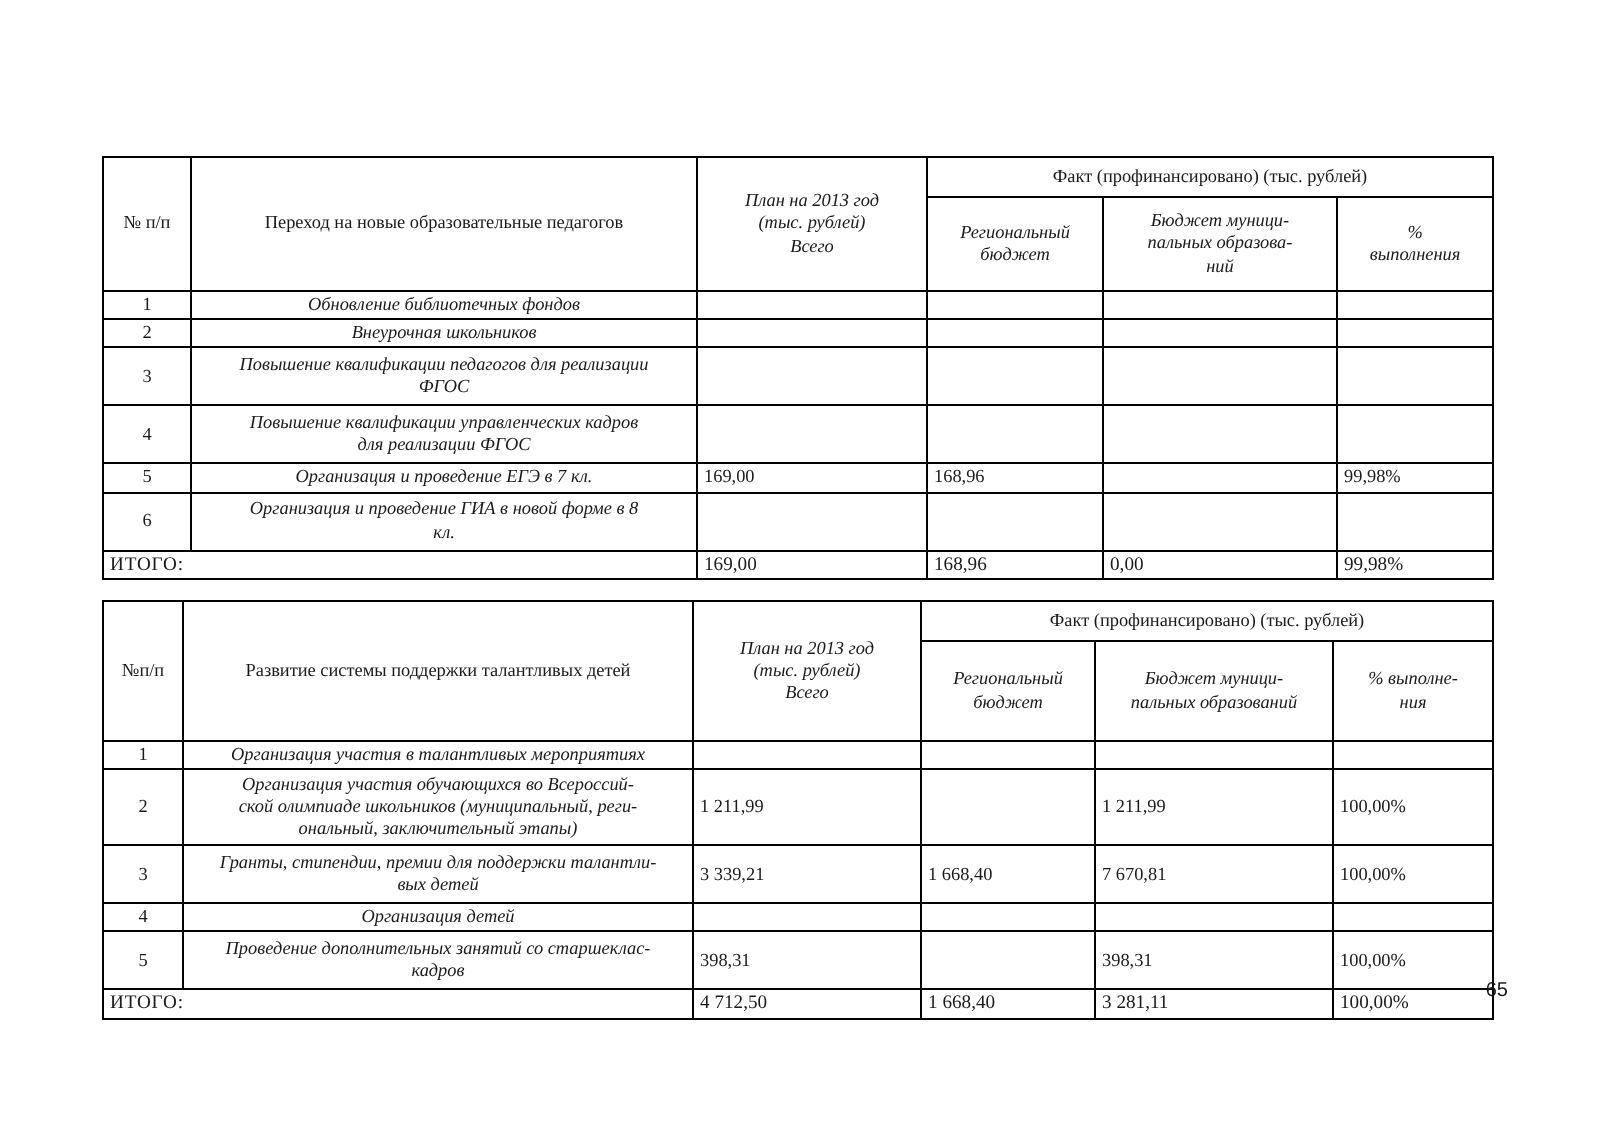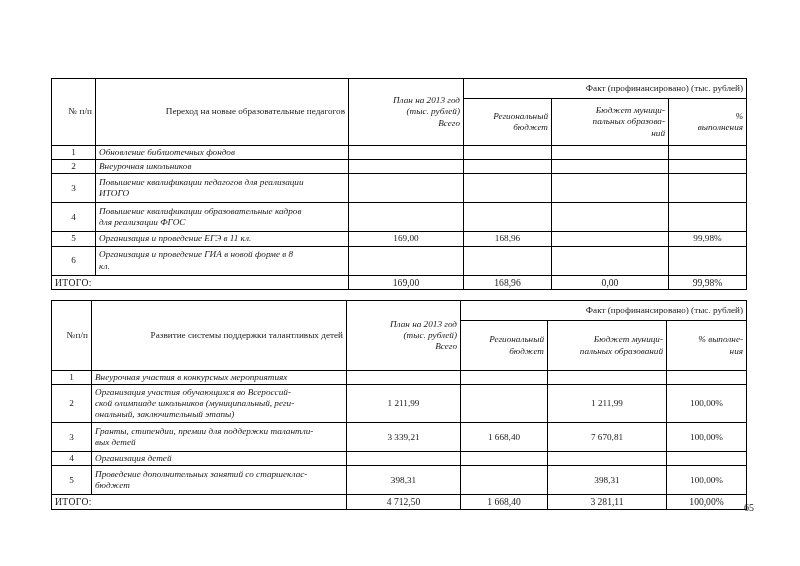--- a/index.html
+++ b/index.html
@@ -47,26 +47,26 @@
     line-height: 1.22;
   }
   table.doc td, table.doc th {
     border: 1px solid #000000;
     padding: 1px 3px;
     vertical-align: middle;
     font-weight: normal;
     color: #1a1a1a;
   }
   table.doc .hdr {
-    text-align: right;
+    text-align: center;
     vertical-align: middle;
   }
   .c-num     { text-align: center; }
-  .c-name    { text-align: left; padding-left: 5px; }
-  .c-val     { text-align: center; }
+  .c-name    { text-align: center; padding-left: 5px; }
+  .c-val     { }
   .row-tall td { height: 26px; }
 
   .total-row td {
     font-weight: bold;
     font-size: 9.6px;
   }
   .total-label {
     text-align: left;
     padding-left: 5px;
     letter-spacing: 0.4px;
@@ -78,23 +78,23 @@
   }
 
   
   table.doc {
     border: 1.3px solid #000;
   }
 
   .page-number {
     position: absolute;
     right: 46px;
-    top: 502px;
+    top: 490px;
     font-size: 10px;
-    font-family: Liberation Serif, serif;
+    font-family: Liberation Sans, sans-serif;
     color: #1a1a1a;
   }
 </style>
 </head>
 <body>
 
 <div class="page">
 
   <div class="tbl-wrap-1">
     <table class="doc">
@@ -138,38 +138,38 @@
           <td class="c-num">2</td>
           <td class="c-name cell-multiline">Внеурочная школьников</td>
           <td class="c-val"></td>
           <td class="c-val"></td>
           <td class="c-val"></td>
           <td class="c-val"></td>
         </tr>
         <tr class="row-tall">
           <td class="c-num">3</td>
           <td class="c-name cell-multiline">Повышение квалификации педагогов для реализации
-ИТОГО</td>
+ФГОС</td>
           <td class="c-val"></td>
           <td class="c-val"></td>
           <td class="c-val"></td>
           <td class="c-val"></td>
         </tr>
         <tr class="row-tall">
           <td class="c-num">4</td>
-          <td class="c-name cell-multiline">Повышение квалификации образовательные кадров
+          <td class="c-name cell-multiline">Повышение квалификации управленческих кадров
 для реализации ФГОС</td>
           <td class="c-val"></td>
           <td class="c-val"></td>
           <td class="c-val"></td>
           <td class="c-val"></td>
         </tr>
         <tr>
           <td class="c-num">5</td>
-          <td class="c-name cell-multiline">Организация и проведение ЕГЭ в 11 кл.</td>
+          <td class="c-name cell-multiline">Организация и проведение ЕГЭ в 7 кл.</td>
           <td class="c-val">169,00</td>
           <td class="c-val">168,96</td>
           <td class="c-val"></td>
           <td class="c-val">99,98%</td>
         </tr>
         <tr class="row-tall">
           <td class="c-num">6</td>
           <td class="c-name cell-multiline">Организация и проведение ГИА в новой форме в 8
 кл.</td>
           <td class="c-val"></td>
@@ -212,21 +212,21 @@
 бюджет</td>
           <td class="hdr cell-multiline">Бюджет муници-
 пальных образований</td>
           <td class="hdr cell-multiline">% выполне-
 ния</td>
         </tr>
       </thead>
       <tbody>
         <tr>
           <td class="c-num">1</td>
-          <td class="c-name cell-multiline">Внеурочная участия в конкурсных мероприятиях</td>
+          <td class="c-name cell-multiline">Организация участия в талантливых мероприятиях</td>
           <td class="c-val"></td>
           <td class="c-val"></td>
           <td class="c-val"></td>
           <td class="c-val"></td>
         </tr>
         <tr style="height:38px">
           <td class="c-num">2</td>
           <td class="c-name cell-multiline">Организация участия обучающихся во Всероссий-
 ской олимпиаде школьников (муниципальный, реги-
 ональный, заключительный этапы)</td>
@@ -248,21 +248,21 @@
           <td class="c-num">4</td>
           <td class="c-name cell-multiline">Организация детей</td>
           <td class="c-val"></td>
           <td class="c-val"></td>
           <td class="c-val"></td>
           <td class="c-val"></td>
         </tr>
         <tr class="row-tall">
           <td class="c-num">5</td>
           <td class="c-name cell-multiline">Проведение дополнительных занятий со старшеклас-
-бюджет</td>
+кадров</td>
           <td class="c-val">398,31</td>
           <td class="c-val"></td>
           <td class="c-val">398,31</td>
           <td class="c-val">100,00%</td>
         </tr>
         <tr class="total-row">
           <td class="total-label" colspan="2">ИТОГО:</td>
           <td class="c-val">4 712,50</td>
           <td class="c-val">1 668,40</td>
           <td class="c-val">3 281,11</td>

